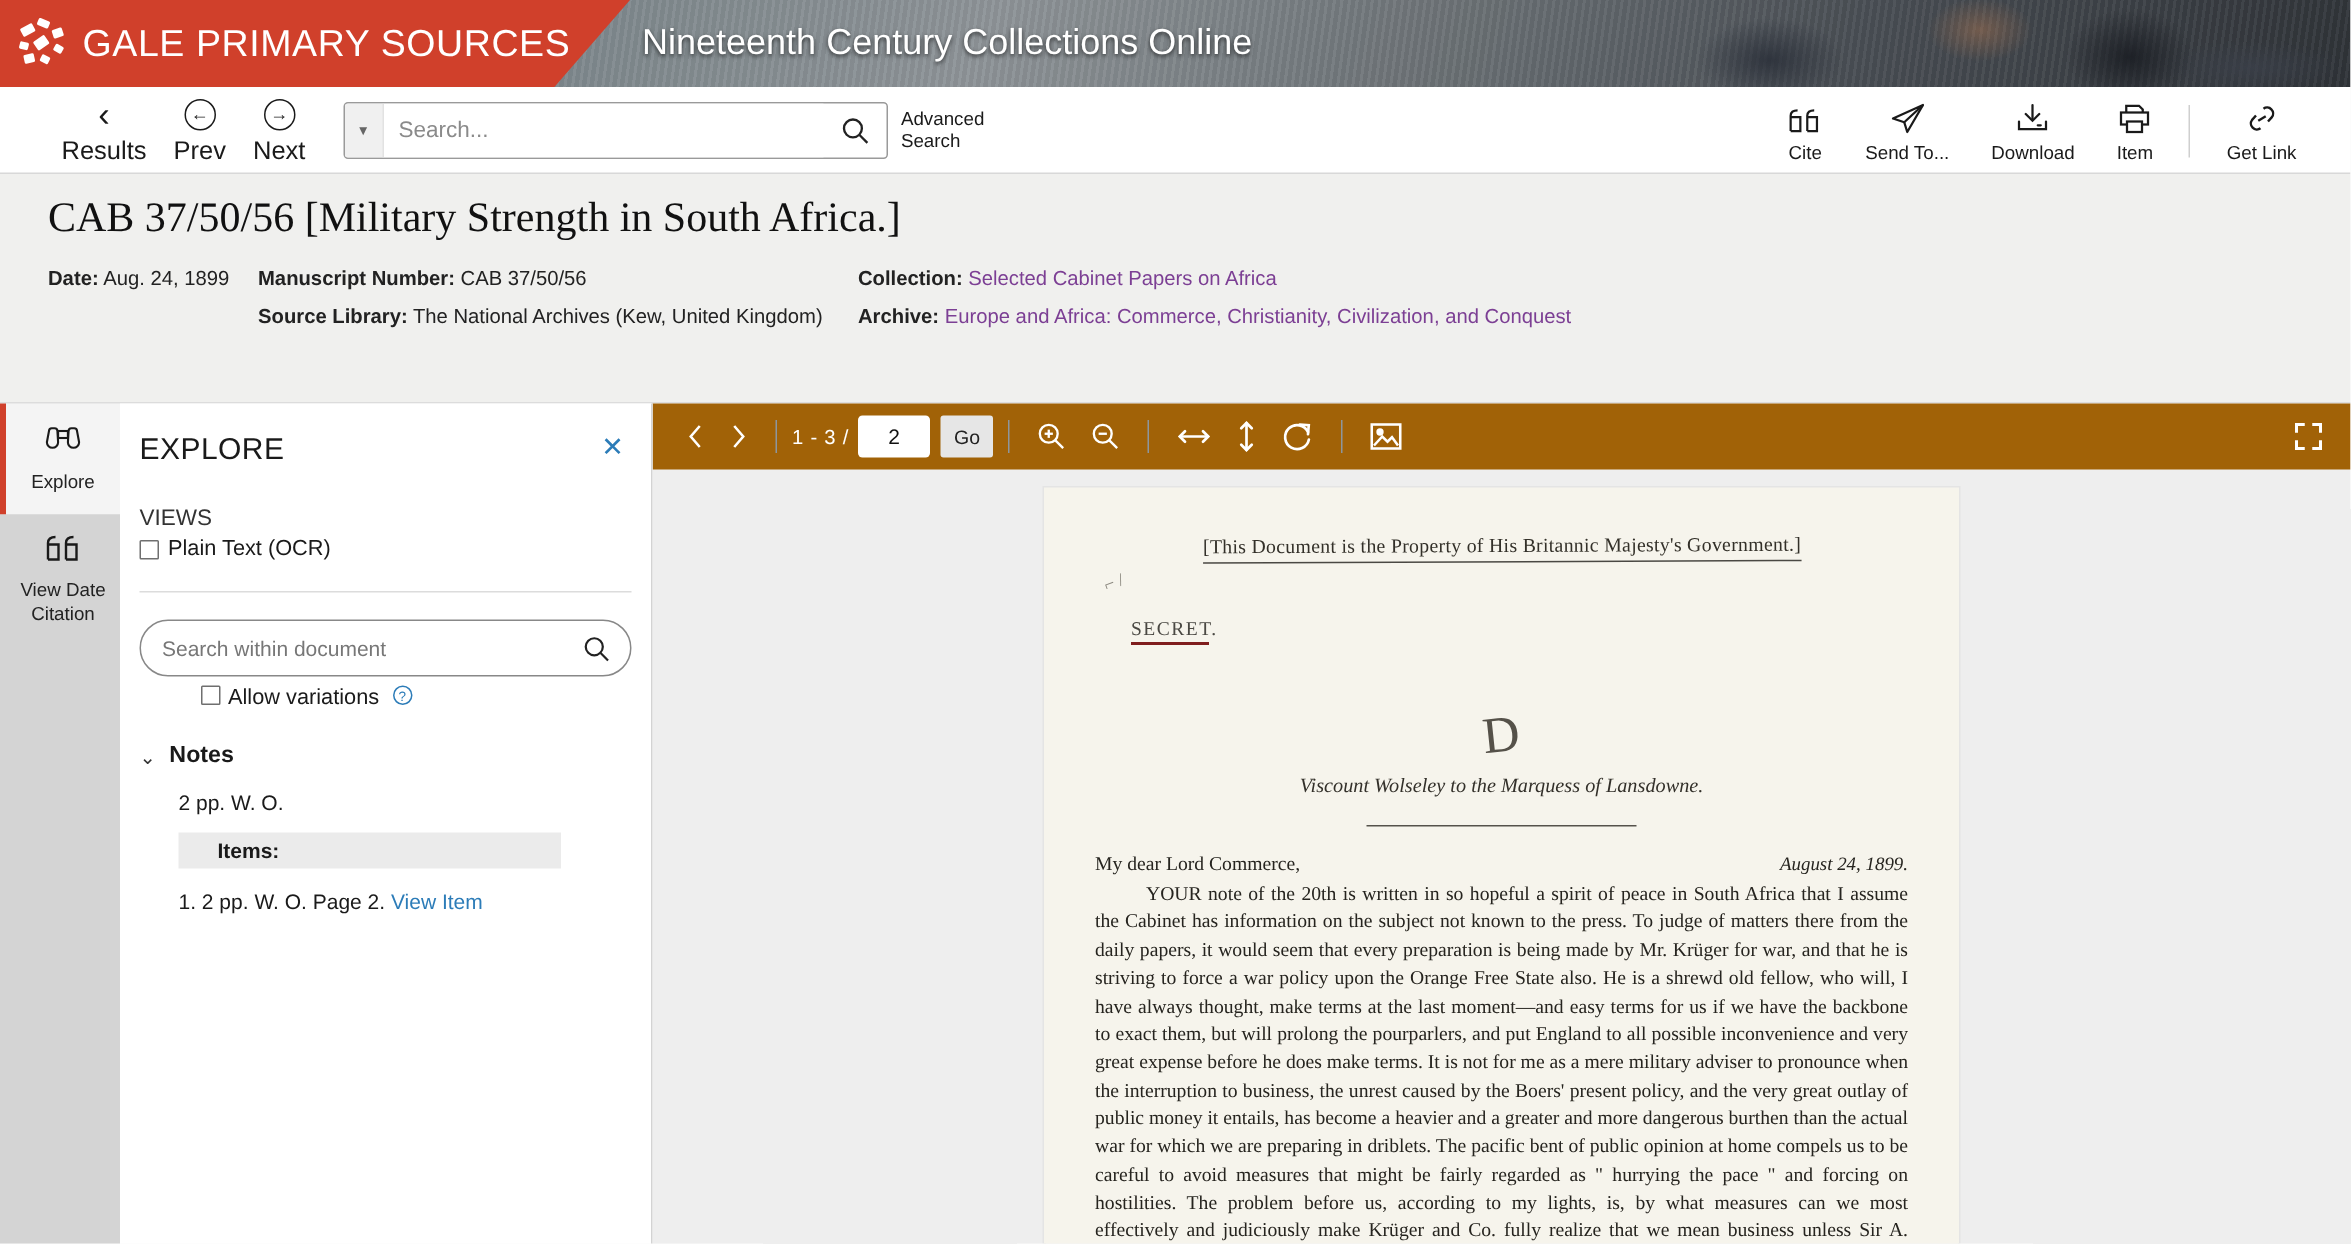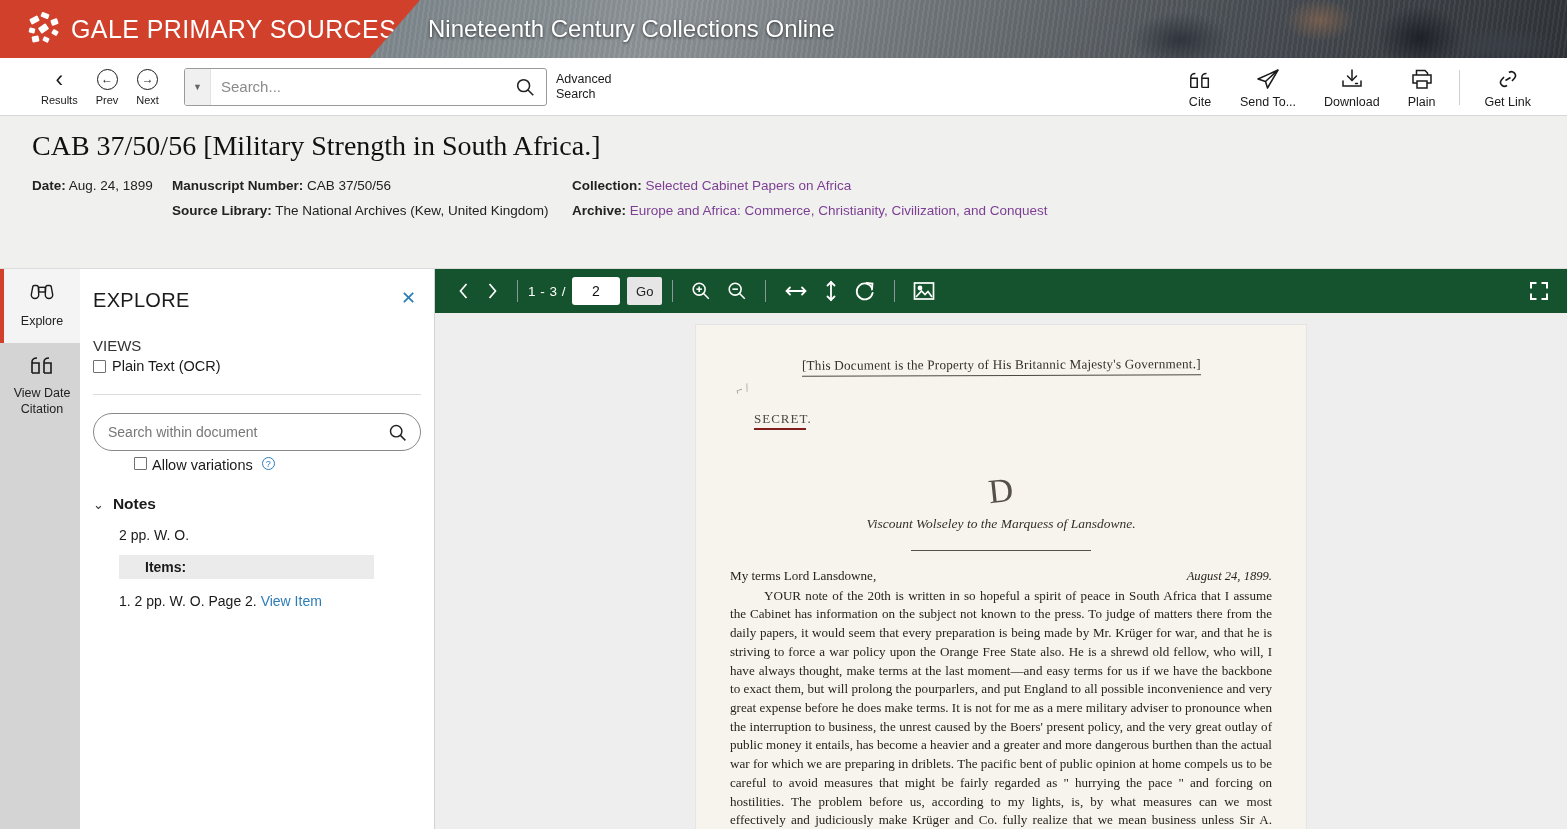--- a/index.html
+++ b/index.html
@@ -28,21 +28,21 @@
       radial-gradient(ellipse 90px 25px at 1500px 45px, rgba(60,65,75,.8), transparent 70%),
       repeating-linear-gradient(98deg, rgba(255,255,255,.05) 0px, rgba(255,255,255,.05) 2px, rgba(0,0,0,.04) 2px, rgba(0,0,0,.04) 5px);
     opacity: .95;
   }
   .banner-red {
     position: absolute; left: 0; top: 0; height: 100%;
     width: 420px;
     background: #d0402b;
     clip-path: polygon(0 0, 100% 0, 88% 100%, 0 100%);
     display: flex; align-items: center;
-    padding-left: 28px;
+    padding-left: 12px;
     z-index: 3;
   }
   .logo-mark {
     width: 34px; height: 34px; position: relative; flex: 0 0 auto; margin-right: 9px;
   }
   .logo-mark i {
     position: absolute; background: #fff; display: block; border-radius: 1px;
   }
   .logo-mark i:nth-child(1){ width:9px;height:6px; left:2px; top:5px; transform:rotate(-28deg); }
   .logo-mark i:nth-child(2){ width:8px;height:5px; left:13px; top:1px; transform:rotate(22deg); }
@@ -71,21 +71,21 @@
     border-bottom: 1px solid #d8d8d8;
     display: flex; align-items: center;
     position: relative;
   }
   .nav-group { display: flex; align-items: flex-end; padding-left: 32px; gap: 0; }
   .nav-btn {
     display: flex; flex-direction: column; align-items: center;
     cursor: pointer; color: #1a1a1a; padding: 0 9px; line-height: 1;
   }
   .nav-btn .glyph { height: 24px; display: flex; align-items: center; justify-content: center; }
-  .nav-btn .lbl { font-size: 11px; margin-top: 4px; }
+  .nav-btn .lbl { font-size: 17px; margin-top: 4px; }
   .circ {
     width: 21px; height: 21px; border: 1.6px solid #1a1a1a; border-radius: 50%;
     display: flex; align-items: center; justify-content: center;
     font-size: 12px; line-height: 1;
   }
   .chev-lg { font-size: 23px; font-weight: 300; }
 
   .search-wrap {
     margin-left: 16px;
     display: flex; align-items: center;
@@ -200,21 +200,21 @@
   .items-bar {
     background: #ebebeb; font-size: 14px; font-weight: bold; color: #1a1a1a;
     padding: 4px 0 4px 26px; margin-top: 12px; margin-left: 26px; width: 255px;
   }
   .item-line { font-size: 14px; color: #1a1a1a; margin: 14px 0 0 26px; }
   .blue-link { color: #2c7cb8; cursor: pointer; }
 
   
   .viewer { flex: 1; display: flex; flex-direction: column; background: #eeeeee; min-width: 0; }
   .vtoolbar {
-    height: 44px; background: #14532d; display: flex; align-items: center;
+    height: 44px; background: #a16207; display: flex; align-items: center;
     padding: 0 10px 0 14px; color: #fff; flex: 0 0 44px;
   }
   .vt-btn { cursor: pointer; display: flex; align-items: center; justify-content: center; padding: 0 7px; }
   .vt-div { width: 1px; height: 22px; background: #8d969e; margin: 0 10px; }
   .pg-label { font-size: 13.5px; letter-spacing: .5px; margin-right: 6px; }
   .pg-input {
     width: 48px; height: 28px; border: 0; border-radius: 3px; background: #fff;
     text-align: center; font-size: 14px; font-family: inherit; color: #111;
   }
   .pg-go {
@@ -354,21 +354,21 @@
     </div>
 
     <div class="tool-item">
       <div class="glyph">
         <svg width="24" height="22" viewBox="0 0 24 22" fill="none" stroke="#1a1a1a" stroke-width="1.5">
           <path d="M6.5 7 V2.5 H15 L17.5 5 V7"></path>
           <rect x="3" y="7" width="18" height="8"></rect>
           <rect x="7" y="13" width="10" height="7" fill="#fff"></rect>
         </svg>
       </div>
-      <div class="lbl">Plain</div>
+      <div class="lbl">Item</div>
     </div>
 
     <div class="tool-div"></div>
 
     <div class="tool-item">
       <div class="glyph">
         <svg width="24" height="22" viewBox="0 0 24 22" fill="none" stroke="#1a1a1a" stroke-width="1.6">
           <path d="M13 4.5 a4 4 0 0 1 5.6 5.6 L16 13"></path>
           <path d="M11 17.5 a4 4 0 0 1 -5.6 -5.6 L8 9"></path>
           <line x1="9.5" y1="12.5" x2="14.5" y2="9.5"></line>
@@ -570,21 +570,21 @@
         <div class="pg-propwrap">
           <span class="pg-propline">[This Document is the Property of His Britannic Majesty's Government.]</span>
         </div>
         <div class="pg-mark">⌐ /</div>
         <div><span class="pg-secret">SECRET.</span></div>
         <div class="pg-dee">D</div>
         <div class="pg-sub">Viscount Wolseley to the Marquess of Lansdowne.</div>
         <div class="pg-rule"></div>
         <div class="pg-body">
           <div class="pg-salute">
-            <span>My terms Lord Lansdowne,</span>
+            <span>My dear Lord Commerce,</span>
             <span class="pg-date">August 24, 1899.</span>
           </div>
           <div class="pg-para">YOUR note of the 20th is written in so hopeful a spirit of peace in South Africa that I assume the Cabinet has information on the subject not known to the press. To judge of matters there from the daily papers, it would seem that every preparation is being made by Mr. Krüger for war, and that he is striving to force a war policy upon the Orange Free State also. He is a shrewd old fellow, who will, I have always thought, make terms at the last moment—and easy terms for us if we have the backbone to exact them, but will prolong the pourparlers, and put England to all possible inconvenience and very great expense before he does make terms. It is not for me as a mere military adviser to pronounce when the interruption to business, the unrest caused by the Boers' present policy, and the very great outlay of public money it entails, has become a heavier and a greater and more dangerous burthen than the actual war for which we are preparing in driblets. The pacific bent of public opinion at home compels us to be careful to avoid measures that might be fairly regarded as " hurrying the pace " and forcing on hostilities. The problem before us, according to my lights, is, by what measures can we most effectively and judiciously make Krüger and Co. fully realize that we mean business unless Sir A. Milner's modest demands are freely conceded ?</div>
           <div class="pg-para">A soldier in power would bring this about by such a display of force that I have recommended from the first in this matter, and which, on a smaller scale, I strongly</div>
         </div>
       </div>
     </div>
   </div>
 </div>
 

